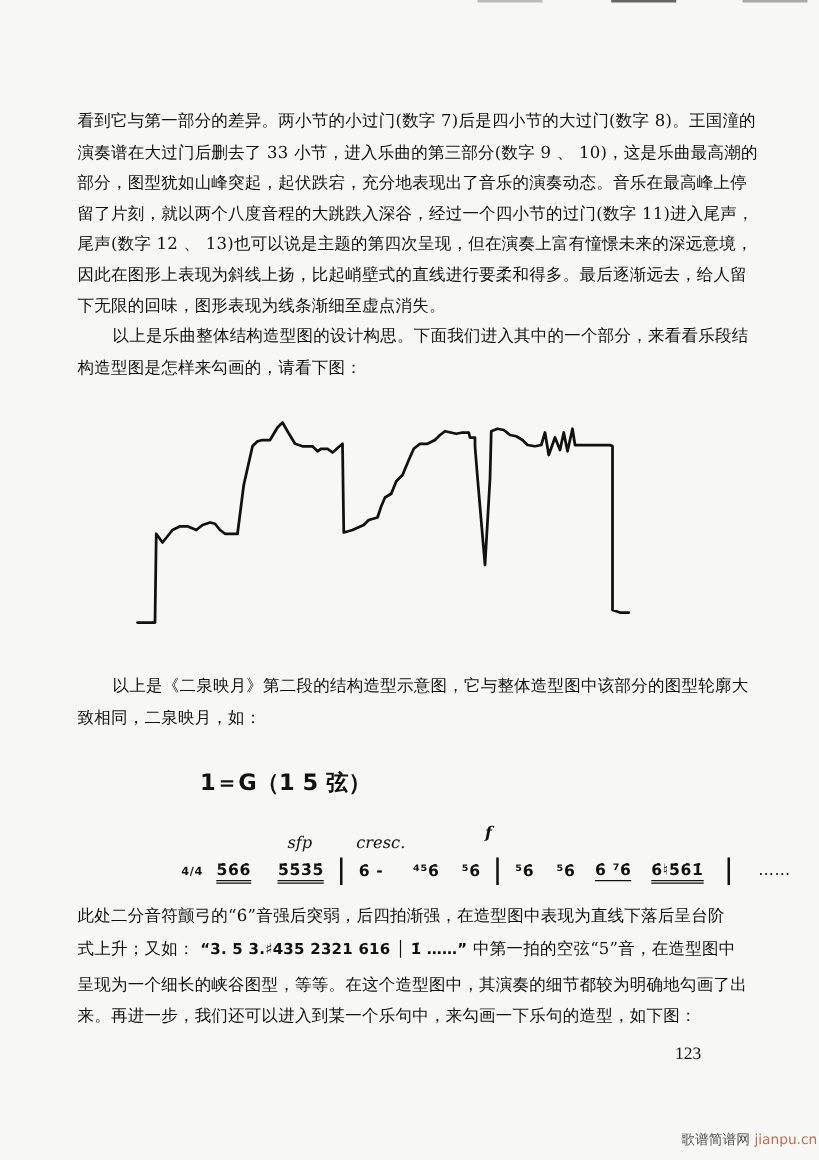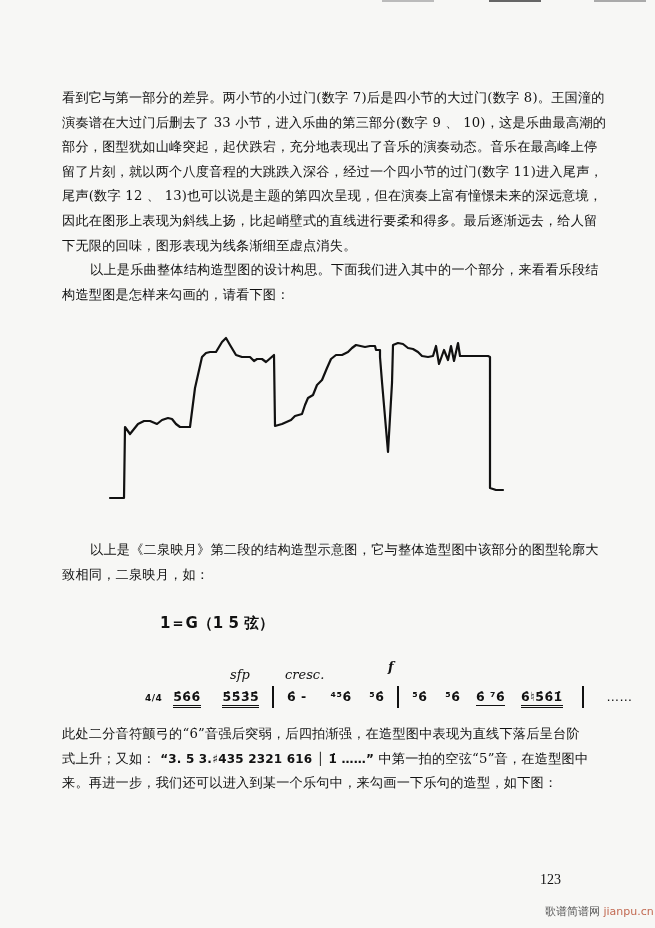--- a/index.html
+++ b/index.html
@@ -13,41 +13,40 @@
   .para {
     position: absolute; left: 62px; width: 540px;
     font-size: 13.2px; line-height: 24.6px; letter-spacing: 0.2px;
     white-space: nowrap;
   }
   .line { display: block; height: 24.6px; }
   .indent { padding-left: 28px; }
   #graph { position: absolute; left: 0; top: 0; }
   .score-key {
     position: absolute; left: 160px; top: 614px;
-    font-family: "DejaVu Sans", sans-serif; font-weight: bold; font-size: 15px;
+    font-family: "DejaVu Sans", sans-serif; font-weight: bold; font-size: 18px;
   }
   .score-row {
     position: absolute; left: 145px; top: 638px;
     font-family: "DejaVu Sans", sans-serif; font-weight: bold; font-size: 12.5px;
     white-space: nowrap; letter-spacing: 0.5px; margin-top: 48px;
   }
   .score-row .bar { display: inline-block; width: 2px; height: 22px; background: #111; vertical-align: middle; margin: 0 8px; }
   .ul1 { border-bottom: 1.5px solid #111; padding-bottom: 1px; }
   .ul2 { border-bottom: 3px double #111; padding-bottom: 1px; }
   .dyn {
     position: absolute; top: 667px;
     font-family: "DejaVu Serif", serif; font-style: italic; font-size: 13px;
   }
   .inline-notation {
     font-family: "DejaVu Sans", sans-serif; font-weight: bold; font-size: 12px;
   }
   .page-num {
     position: absolute; left: 540px; top: 836px; font-size: 14px;
     font-family: "Liberation Serif", serif;
-    margin-top: 36px;
   }
   .watermark {
     position: absolute; left: 505px; top: 904px; font-size: 11px; color: #555;
     font-family: "DejaVu Sans", sans-serif; white-space: nowrap; margin-left: 40px;
   }
   .watermark .latin { color: #c26a52; }
 </style>
 </head>
 <body>
 
@@ -113,20 +112,21 @@
 <div class="dyn" style="left:285px;">cresc.</div>
 <div class="dyn" style="left:388px;top:659px;font-weight:bold;">f</div>
 
 <div class="para" style="top:722px;">
   <span class="line">此处二分音符颤弓的“6̇”音强后突弱，后四拍渐强，在造型图中表现为直线下落后呈台阶</span>
   <span class="line">
     <span>式上升；又如：</span>
     <span class="inline-notation">“3. 5  3.♯435  2321  616 │ 1̇  ……”</span>
     <span>中第一拍的空弦“5”音，在造型图中</span>
   </span>
+  <span class="line" style="margin-top:6px;">呈现为一个细长的峡谷图型，等等。在这个造型图中，其演奏的细节都较为明确地勾画了出</span>
   <span class="line">来。再进一步，我们还可以进入到某一个乐句中，来勾画一下乐句的造型，如下图：</span>
 </div>
 
 <div class="page-num">123</div>
 
 <div class="watermark">
   <span>歌谱简谱网</span>
   <span class="latin">jianpu.cn</span>
 </div>
 

